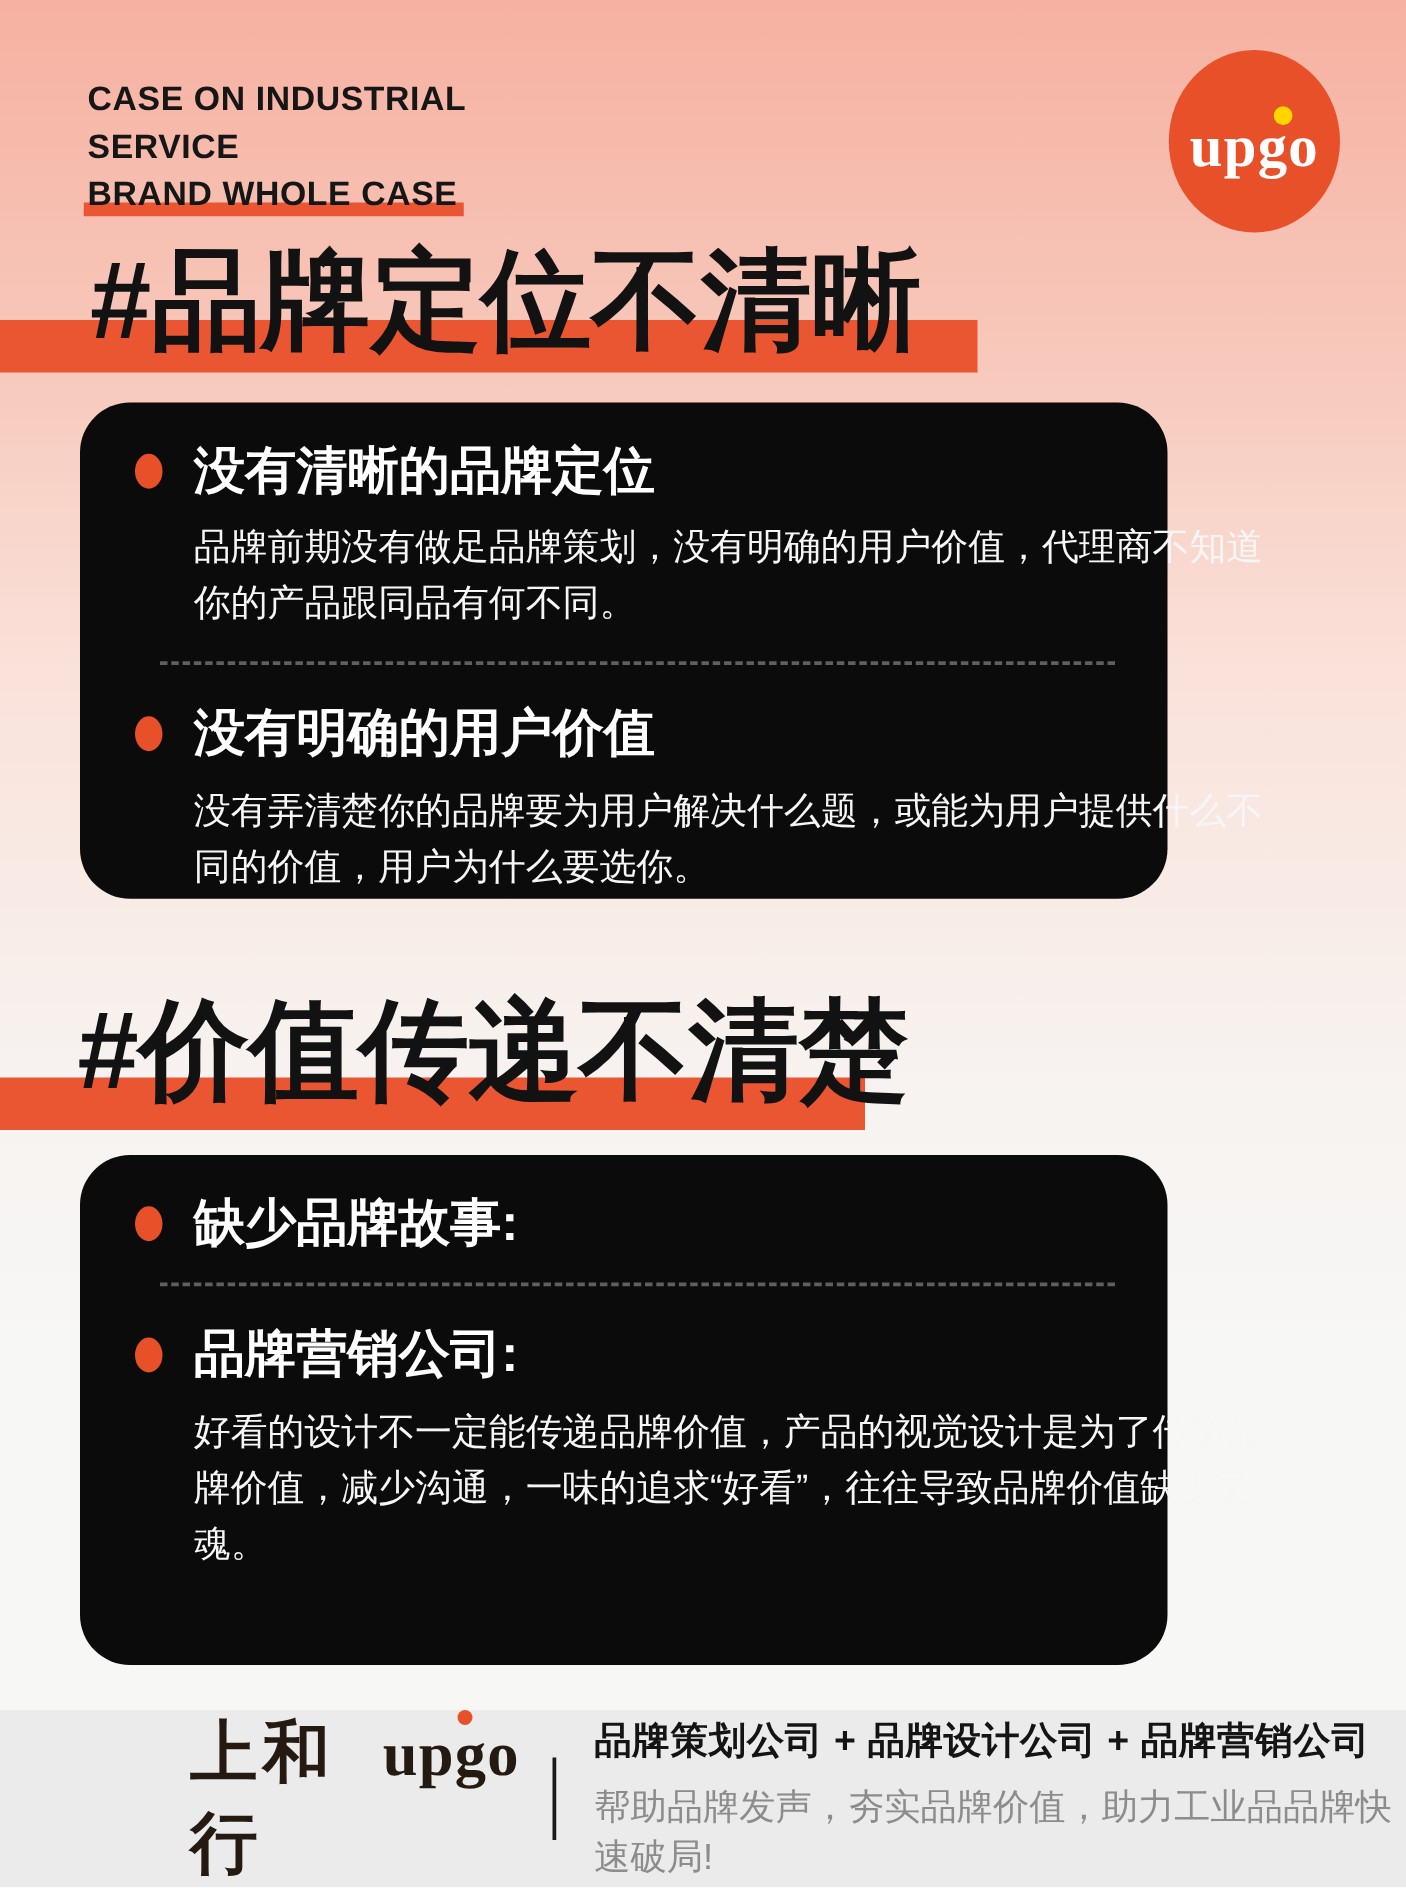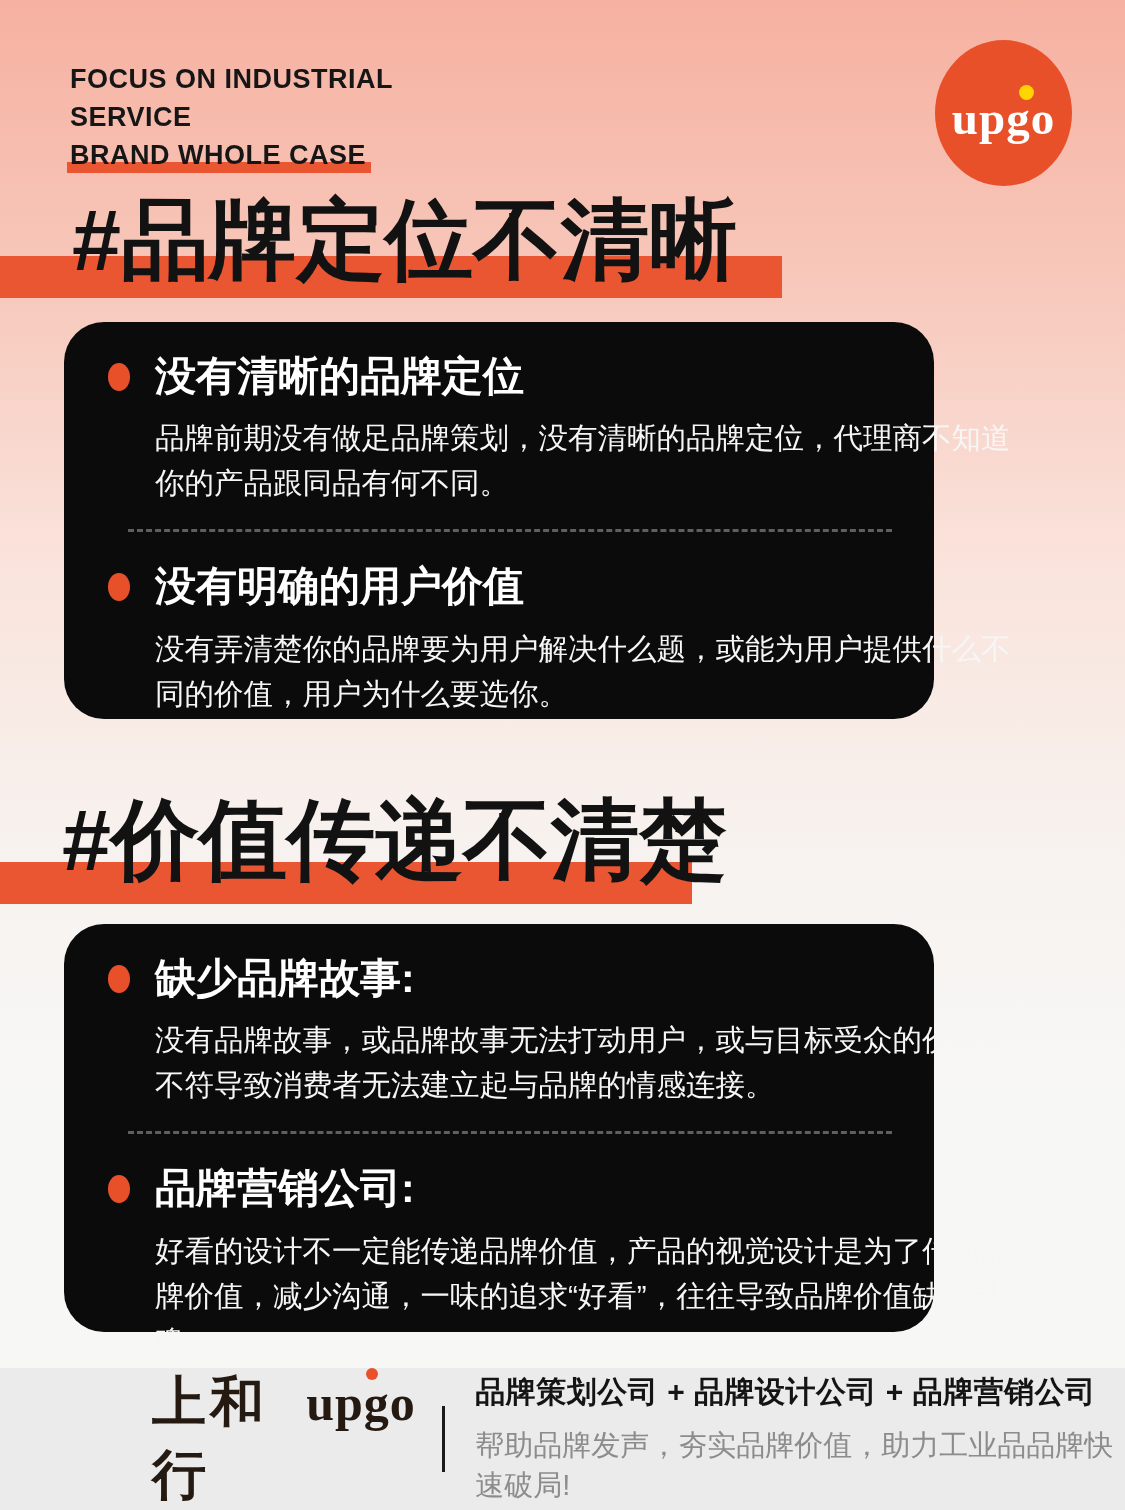--- a/index.html
+++ b/index.html
@@ -185,21 +185,21 @@
     font-size: 29px;
     color: #8C8C8C;
   }
 </style>
 </head>
 <body>
 
 <div class="page">
 
   <div class="tagline">
-    <span class="row">FOCUS ON INDUSTRIAL</span>
+    <span class="row">CASE ON INDUSTRIAL</span>
     <span class="row">SERVICE</span>
     <span class="row">
       <span class="tagline-line">
         <span class="bar"></span>
         <span class="txt">BRAND WHOLE CASE</span>
       </span>
     </span>
   </div>
 
   <div class="brand-logo">
@@ -210,21 +210,21 @@
   <div class="headline headline-1">
     <span class="hbar"></span>
     <span class="htxt">#品牌定位不清晰</span>
   </div>
 
   <div class="card card-1">
     <div class="item">
       <span class="dot"></span>
       <div>
         <div class="item-title">没有清晰的品牌定位</div>
-        <div class="item-body">品牌前期没有做足品牌策划，没有清晰的品牌定位，代理商不知道你的产品跟同品有何不同。</div>
+        <div class="item-body">品牌前期没有做足品牌策划，没有明确的用户价值，代理商不知道你的产品跟同品有何不同。</div>
       </div>
     </div>
     <hr class="card-divider">
     <div class="item">
       <span class="dot"></span>
       <div>
         <div class="item-title">没有明确的用户价值</div>
         <div class="item-body">没有弄清楚你的品牌要为用户解决什么题，或能为用户提供什么不同的价值，用户为什么要选你。</div>
       </div>
     </div>
@@ -233,21 +233,20 @@
   <div class="headline headline-2">
     <span class="hbar"></span>
     <span class="htxt">#价值传递不清楚</span>
   </div>
 
   <div class="card card-2">
     <div class="item">
       <span class="dot"></span>
       <div>
         <div class="item-title">缺少品牌故事:</div>
-        <div class="item-body">没有品牌故事，或品牌故事无法打动用户，或与目标受众的价值观不符导致消费者无法建立起与品牌的情感连接。</div>
       </div>
     </div>
     <hr class="card-divider">
     <div class="item">
       <span class="dot"></span>
       <div>
         <div class="item-title">品牌营销公司:</div>
         <div class="item-body">好看的设计不一定能传递品牌价值，产品的视觉设计是为了传递品牌价值，减少沟通，一味的追求“好看”，往往导致品牌价值缺少灵魂。</div>
       </div>
     </div>

